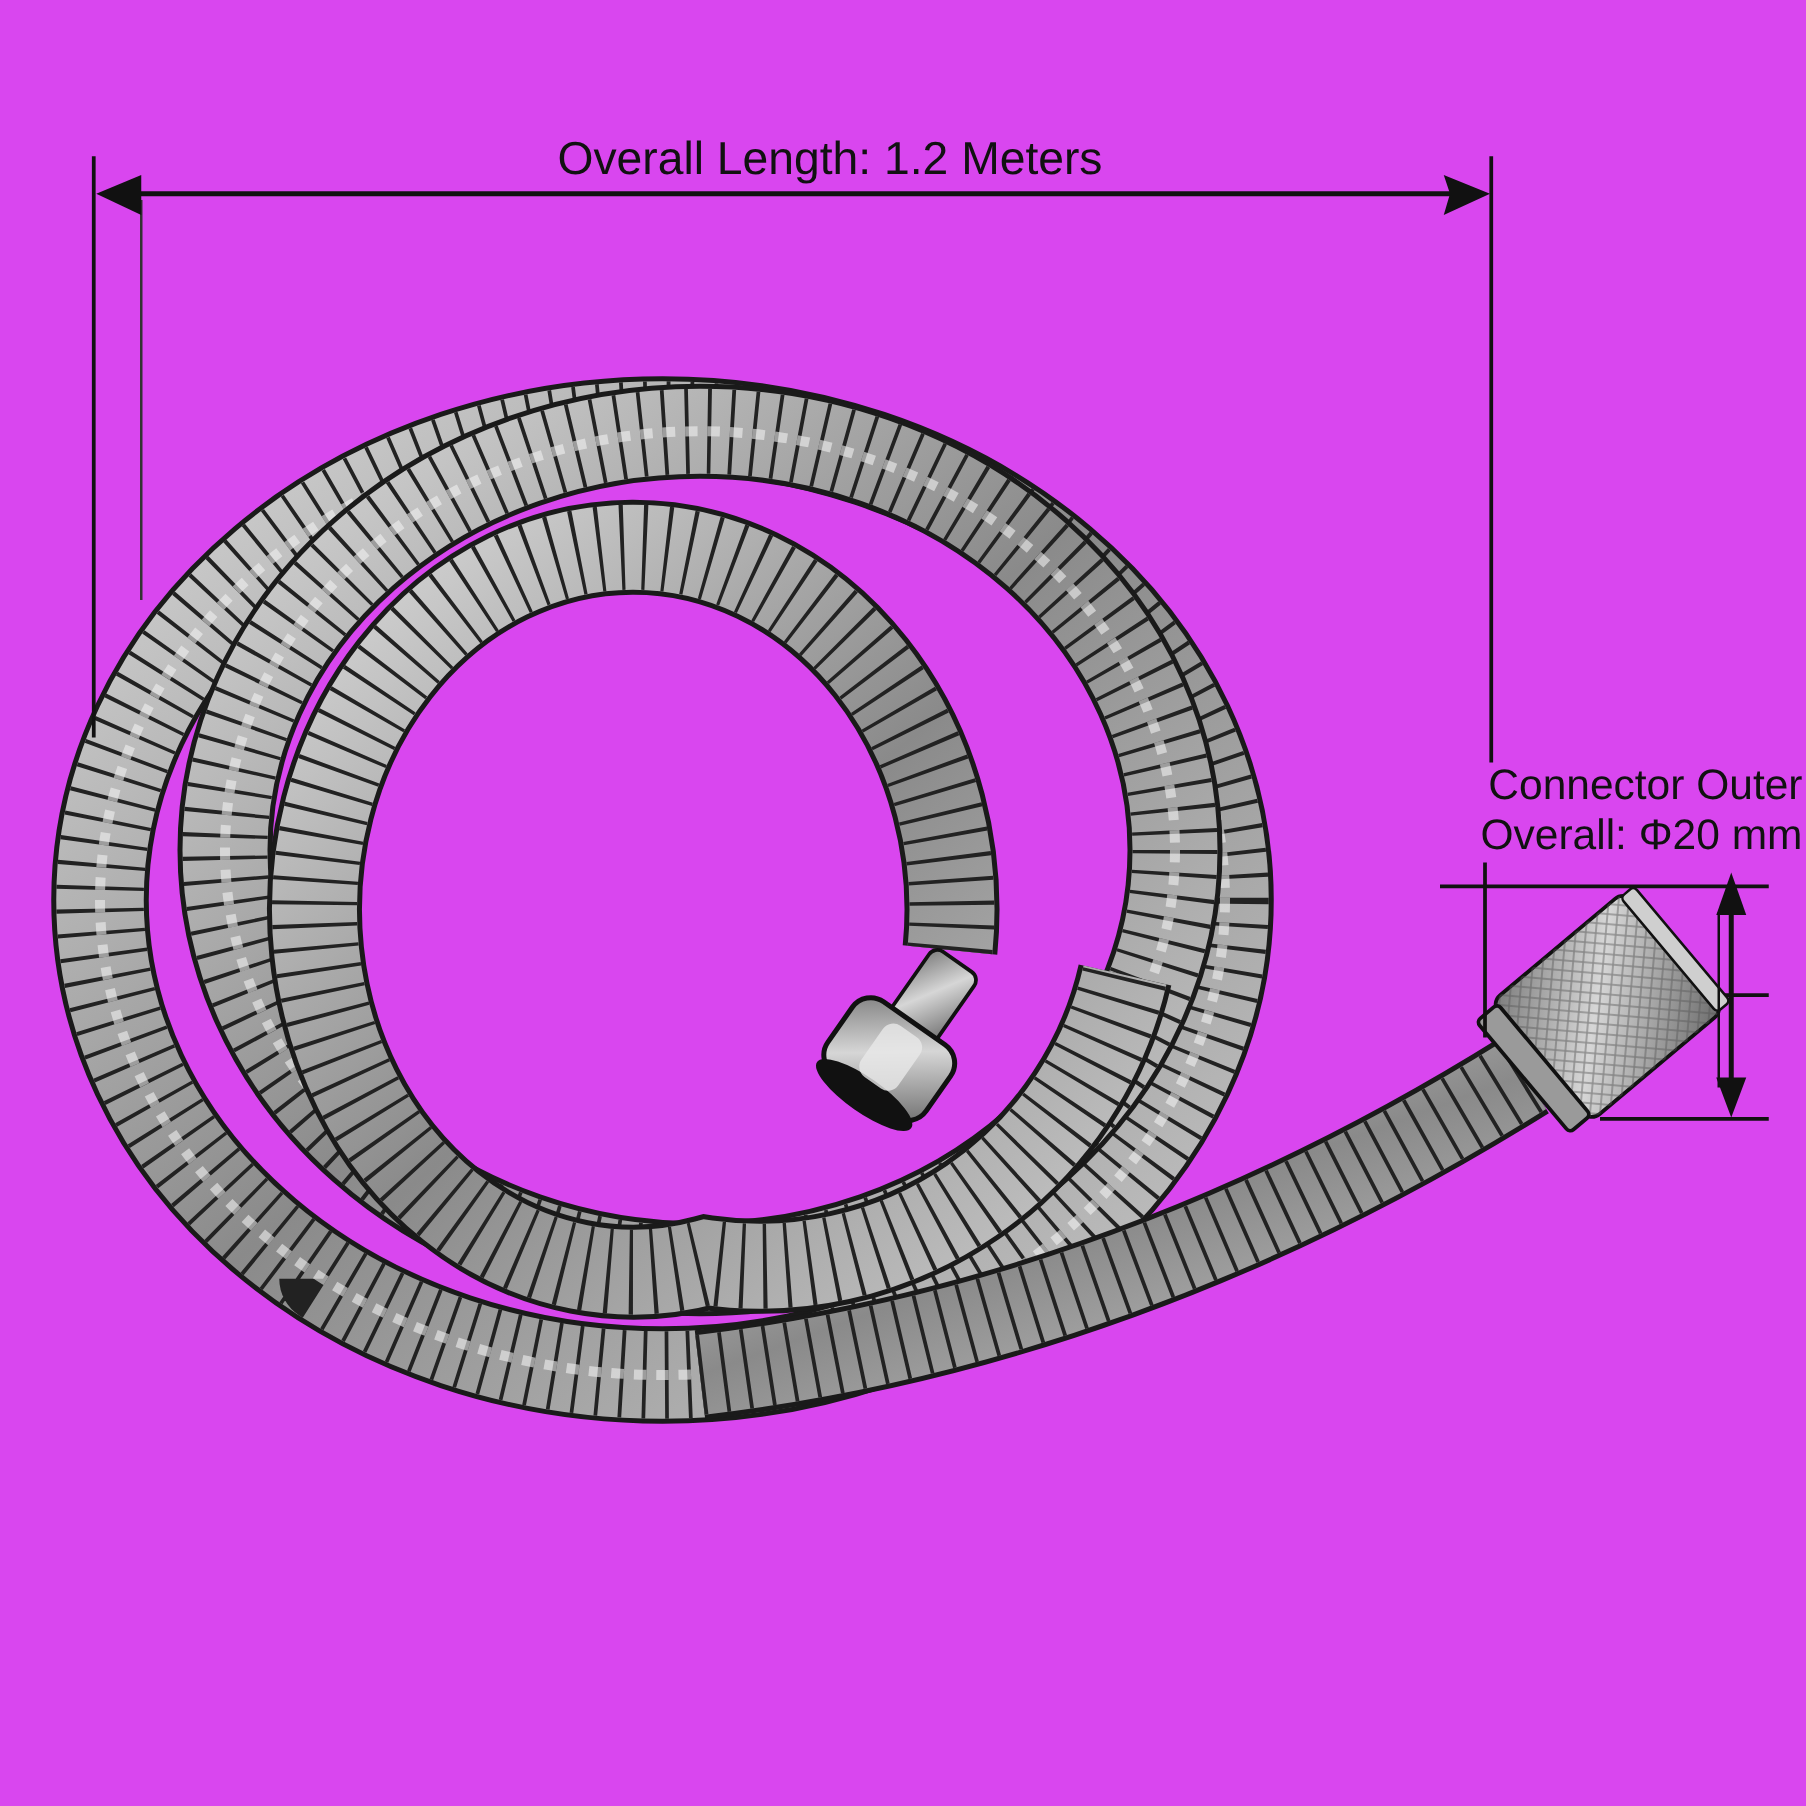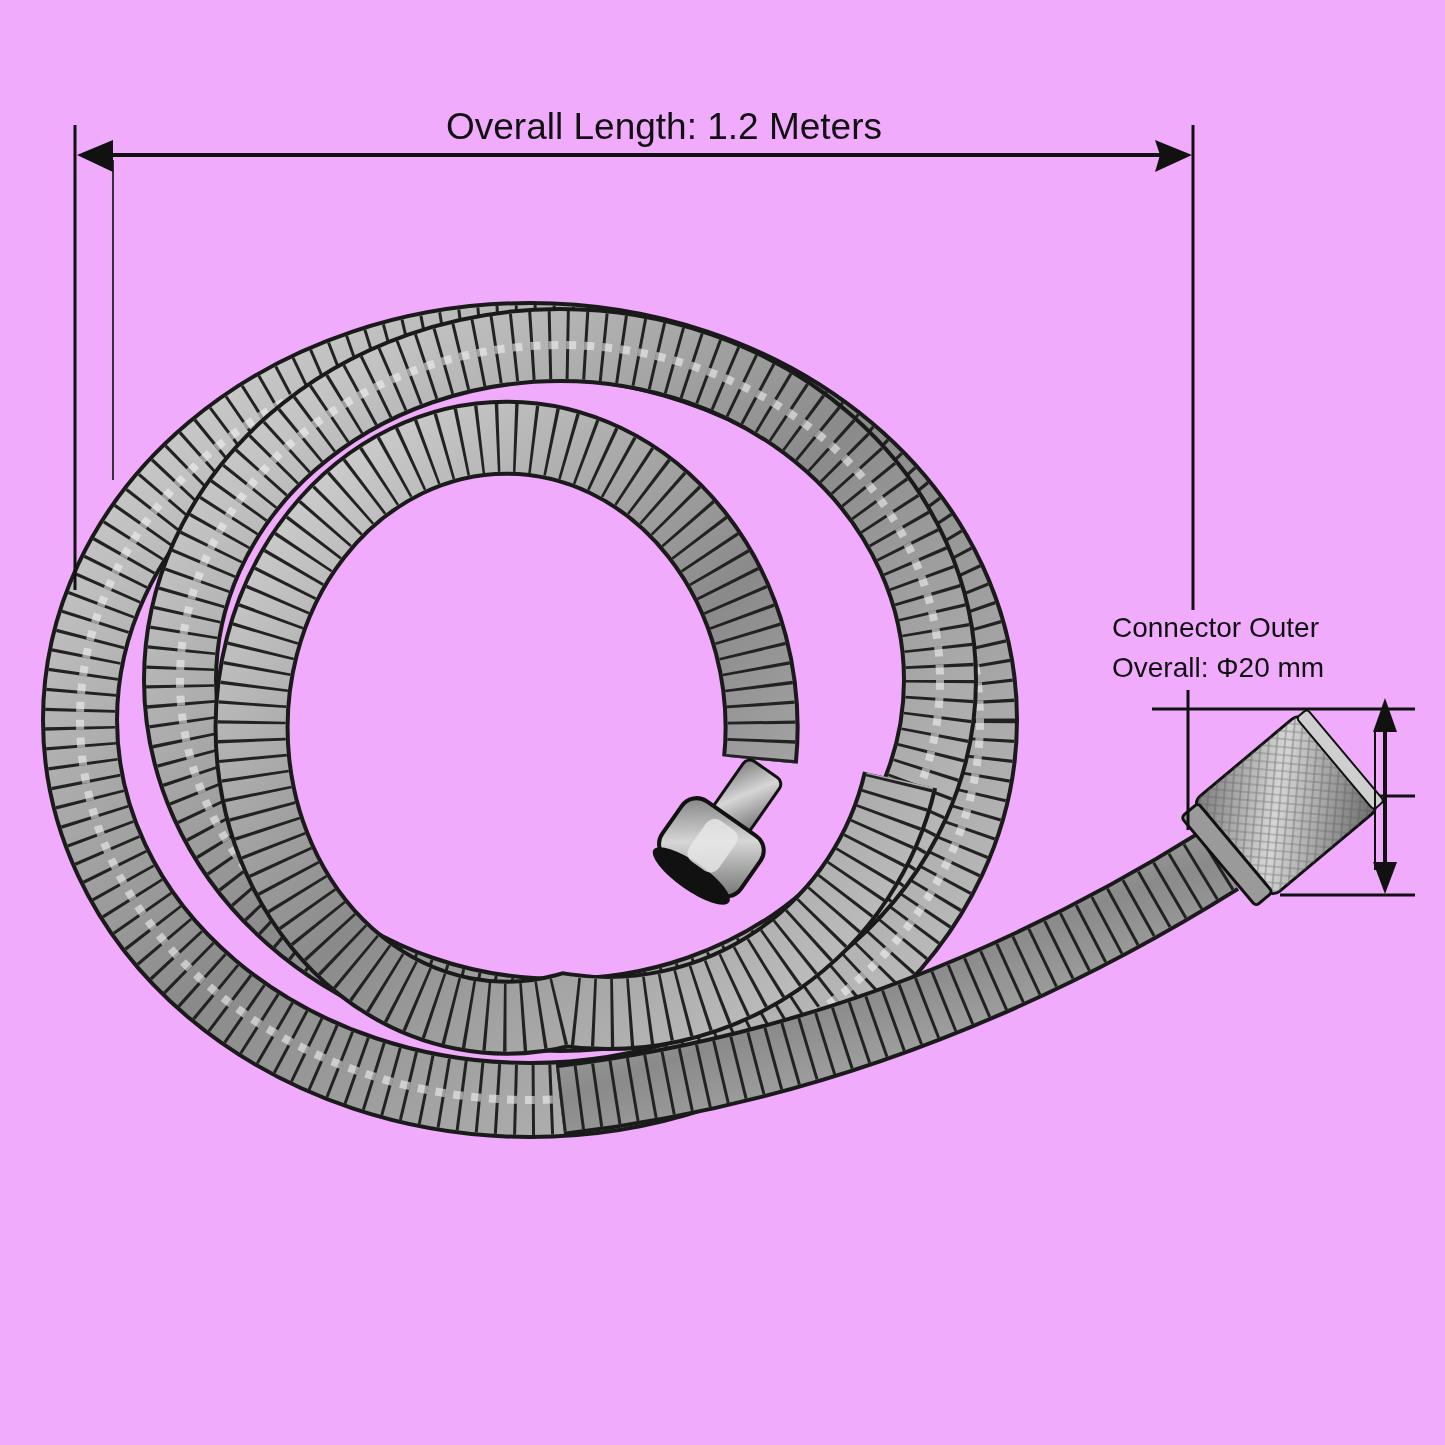--- a/index.html
+++ b/index.html
@@ -1,25 +1,25 @@
 <!DOCTYPE html>
 <html><head>
   <meta charset="utf-8">
   <style>
     html, body { margin: 0; padding: 0; background: #f8f8f8; }
-    #stage { position: relative; width: 1445px; height: 1445px; background: #f0abfc; overflow: hidden; }
+    #stage { position: relative; width: 1445px; height: 1445px; background: #d946ef; overflow: hidden; }
     svg.diagram { position: absolute; left: 0; top: 0; width: 1445px; height: 1445px; }
     .label {
       position: absolute;
       font-family: "Liberation Sans", sans-serif;
       color: #111;
       white-space: nowrap;
     }
     #length-label { left: 0; width: 1328px; top: 106px; font-size: 37px; text-align: center; }
-    #connector-label { left: 1112px; width: 330px; top: 608px; font-size: 28px; text-align: left; line-height: 40px; }
+    #connector-label { left: 1112px; width: 330px; top: 608px; font-size: 34px; text-align: right; line-height: 40px; }
   </style>
 </head>
 <body>
 
 <div id="stage">
   <svg class="diagram" viewBox="0 0 1445 1445" xmlns="http://www.w3.org/2000/svg">
     <defs>
       <linearGradient id="hoseGrad" x1="0" y1="0" x2="1" y2="1">
         <stop offset="0" stop-color="#d9d9d9"></stop>
         <stop offset="0.5" stop-color="#8a8a8a"></stop>

